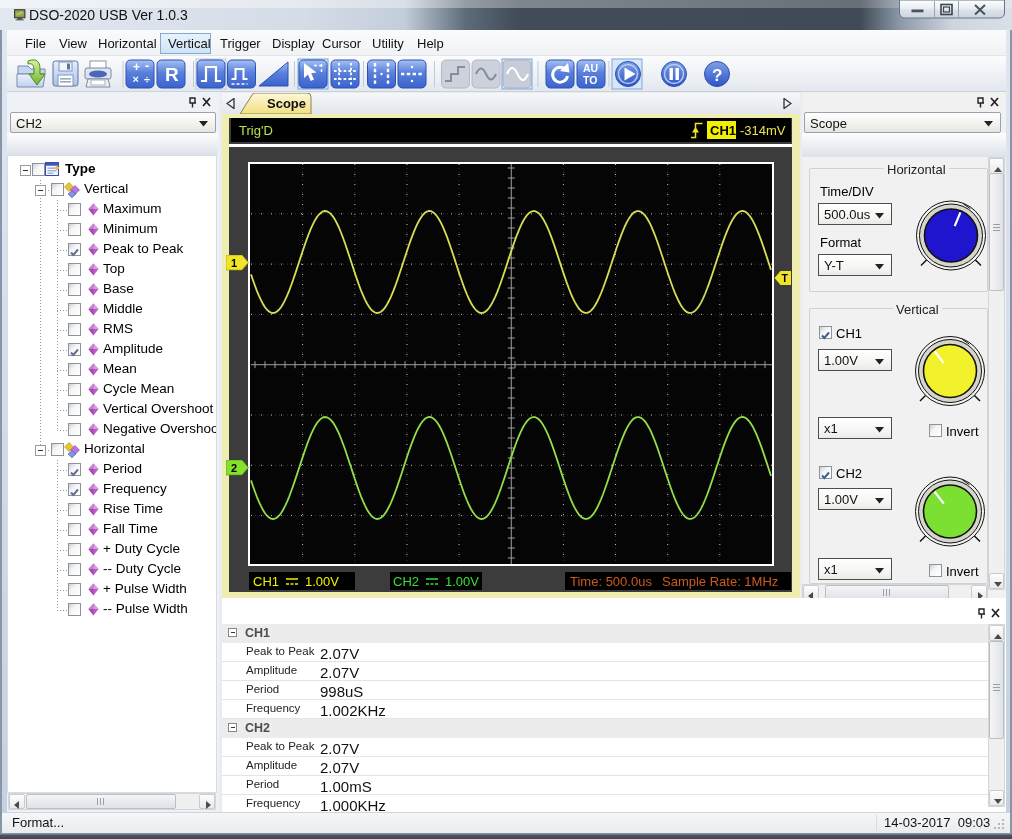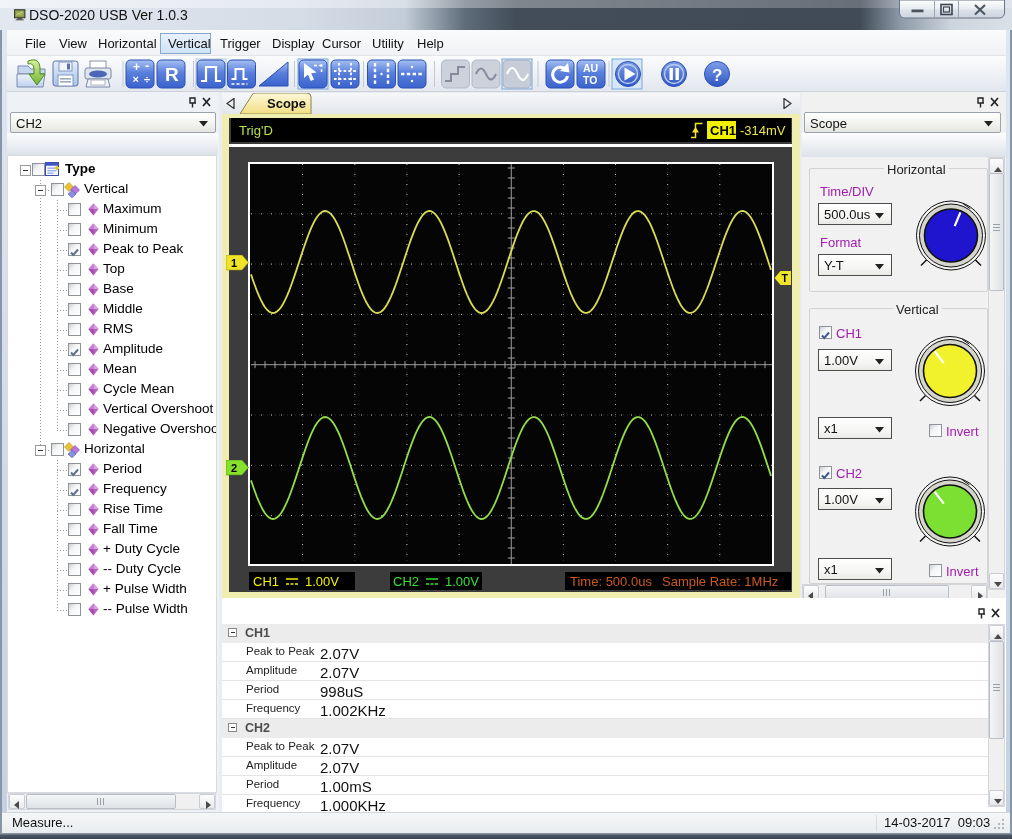--- a/index.html
+++ b/index.html
@@ -23,21 +23,21 @@
 .doth{position:absolute;height:1px;background-image:repeating-linear-gradient(to right,#999 0,#999 1px,transparent 1px,transparent 3px)}
 .trow{position:absolute;font-size:13.5px;color:#000;white-space:nowrap}
 .b{font-weight:bold}
 .sbtn{background:linear-gradient(#fdfdfd,#e8eaec);border:1px solid #c9cdd3;border-radius:2px}
 .sthumb{background:linear-gradient(#f4f5f6,#dfe2e6);border:1px solid #b9bec6;border-radius:2px}
 .sthumbv{background:linear-gradient(to right,#f4f5f6,#dfe2e6);border:1px solid #b9bec6;border-radius:2px}
 .grip3h{width:9px;height:7px;margin:3px auto 0;background-image:repeating-linear-gradient(to right,#9aa0a8 0,#9aa0a8 1px,transparent 1px,transparent 3px)}
 .grip3v{width:7px;height:9px;margin:0 auto;background-image:repeating-linear-gradient(to bottom,#9aa0a8 0,#9aa0a8 1px,transparent 1px,transparent 3px)}
 .gbox{position:absolute;border:1px solid #d2d2d2;border-radius:2px}
 .glab{position:absolute;font-size:13px;color:#222;background:#f1f1f1;padding:0 3px}
-.ctext{position:absolute;font-size:13px;color:#a21caf}
+.ctext{position:absolute;font-size:13px;color:#000000}
 .ogt{font-size:12.5px;font-weight:bold;color:#4d4d4d}
 .olt{font-size:11.5px;color:#222}
 .olv{font-size:15px;color:#111}
 .oexp{position:absolute;width:9px;height:9px;border:1px solid #888;background:#fff}
 .oexp:after{content:"";position:absolute;left:1.5px;top:3px;width:4px;height:1px;background:#333}
 </style></head><body>
 <div id="win">
 
 <div id="title"></div>
 <svg class="abs" style="left:14px;top:8px" width="13" height="14" viewBox="0 0 16 16">
@@ -787,21 +787,21 @@
         </svg></div>
 <div class="abs sbtn" style="left:0;bottom:0;width:15px;height:16px"><svg width="8" height="6" style="margin:5px 0 0 3.5px">
           <polygon points="0,0 8,0 4,5" fill="#4a4a4a"></polygon>
         </svg></div>
 <div class="abs sthumbv" style="left:0;top:16px;width:15px;height:98px">
         <div class="grip3v" style="margin-top:42px"></div>
       </div>
     </div>
 
 <div class="abs" style="left:2px;top:812px;width:1008px;height:21px;background:linear-gradient(#f5f6f7,#e9ecef);border-top:1px solid #d0d5db"></div>
-<div class="abs" style="left:12px;top:815px;font-size:13px;color:#111">Measure...</div>
+<div class="abs" style="left:12px;top:815px;font-size:13px;color:#111">Format...</div>
 <div class="abs" style="left:876px;top:815px;width:1px;height:16px;background:#d8dce1"></div>
 <div class="abs" style="left:884px;top:815px;font-size:13px;color:#111">14-03-2017&nbsp;&nbsp;09:03</div>
 <svg class="abs" style="left:993px;top:818px" width="13" height="13">
       <g fill="#b2b8c0">
         <rect x="9" y="9" width="2" height="2"></rect>
         <rect x="9" y="5" width="2" height="2"></rect>
         <rect x="9" y="1" width="2" height="2"></rect>
         <rect x="5" y="9" width="2" height="2"></rect>
         <rect x="5" y="5" width="2" height="2"></rect>
         <rect x="1" y="9" width="2" height="2"></rect>

